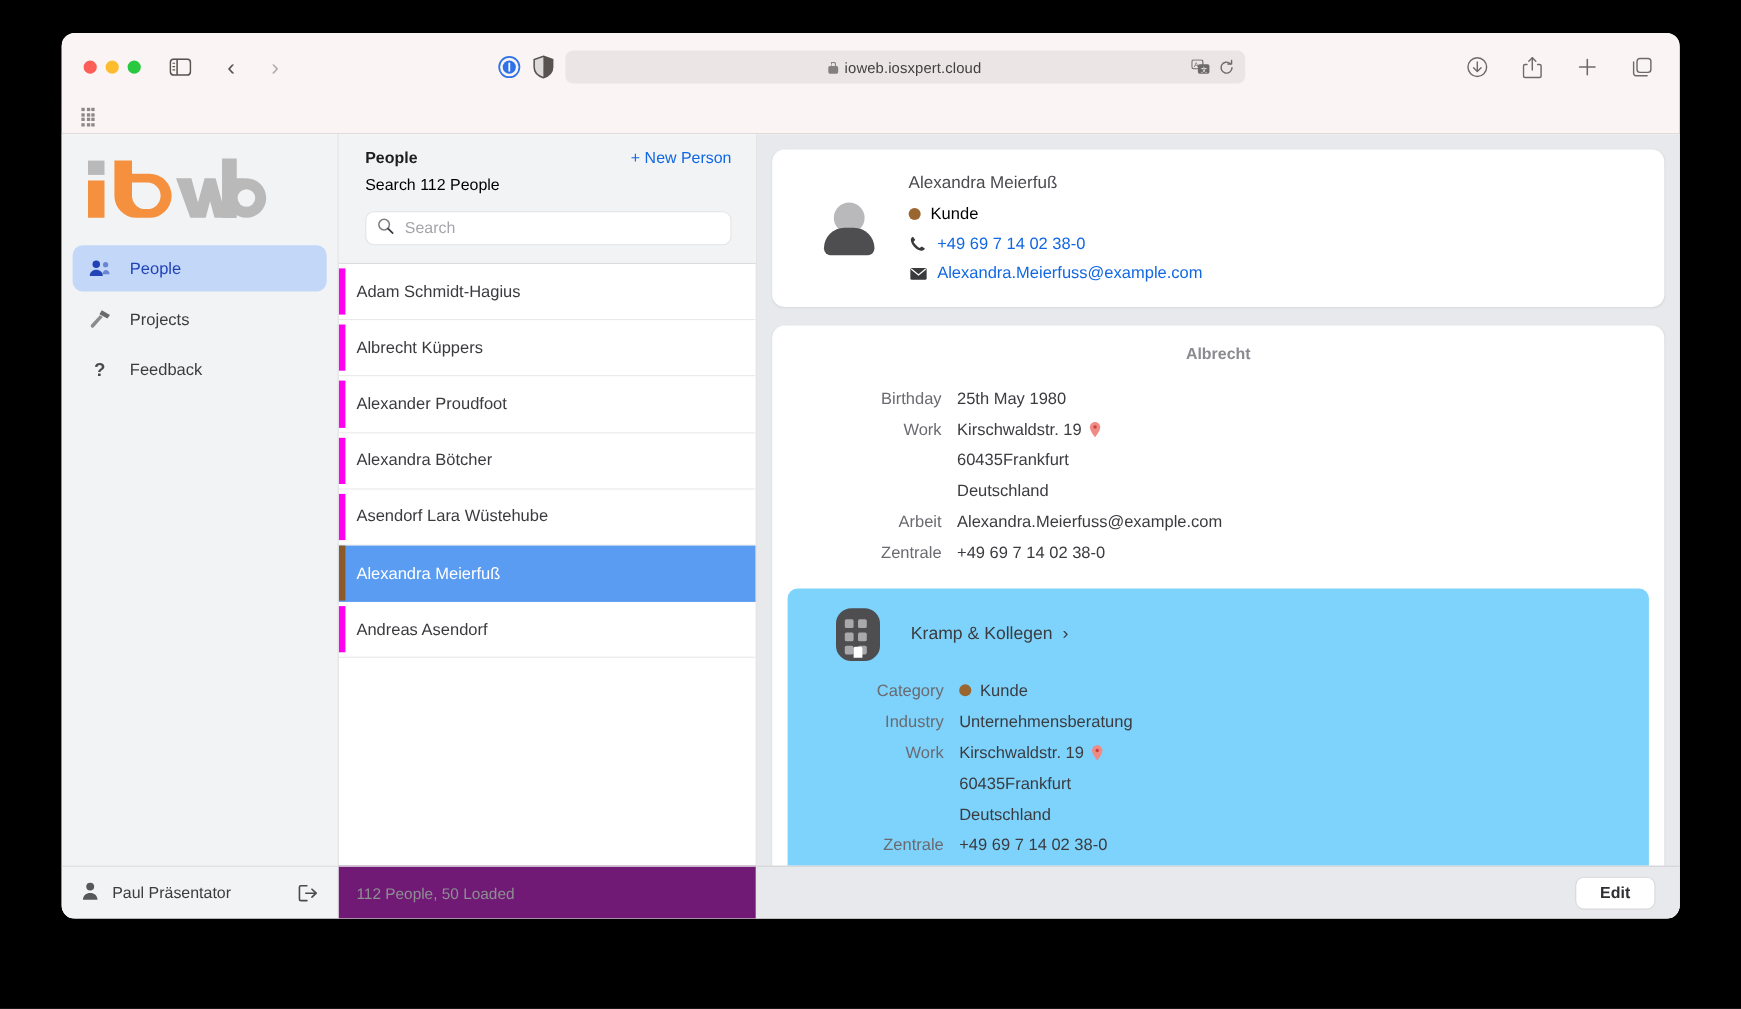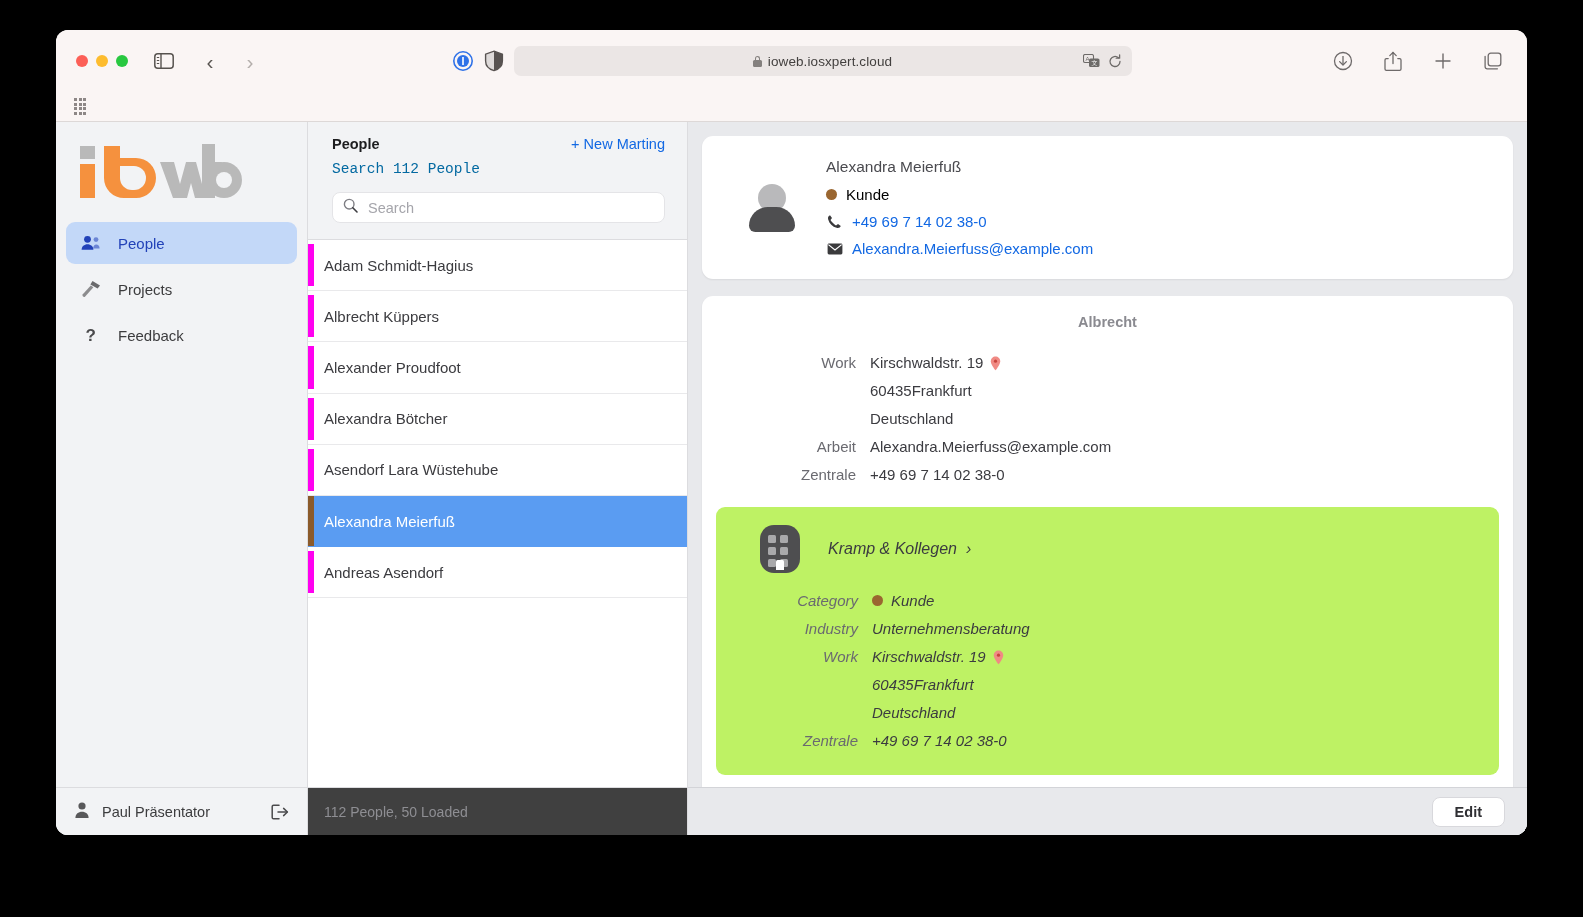--- a/index.html
+++ b/index.html
@@ -139,21 +139,21 @@
     background: #fff;
   }
   .list-head {
     background: #f2f3f5;
     padding: 14px 22px 16px 24px;
     border-bottom: 1px solid #dcdcdf;
   }
   .list-head-row { display: flex; align-items: baseline; justify-content: space-between; }
   .list-title { font-size: 14.5px; font-weight: bold; color: #1d1d1f; }
   .new-person { font-size: 14.5px; color: #1268e3; cursor: pointer; }
-  .list-sub { font-size: 14.5px; color: #0369a1; margin-top: 9px; font-family: Liberation Mono, monospace; }
+  .list-sub { font-size: 14.5px; color: #000000; margin-top: 9px; }
   .search-wrap {
     margin-top: 15px;
     height: 31px;
     background: #ffffff;
     border-radius: 8px;
     display: flex;
     align-items: center;
     gap: 10px;
     padding: 0 10px;
     border: 1px solid #e4e4e7;
@@ -175,21 +175,21 @@
     position: relative;
   }
   .person-bar { width: 6px; align-self: stretch; margin: 4px 0; flex-shrink: 0; }
   .person-name { padding-left: 10px; font-size: 15px; color: #3b3b3f; }
   .person-row.selected { background: #5a9cf2; border-bottom-color: #5a9cf2; }
   .person-row.selected .person-name { color: #fff; font-weight: 500; }
   .person-row.selected .person-bar { margin: 0; }
 
   .list-footer {
     height: 48px;
-    background: #404040;
+    background: #701a75;
     border-top: 1px solid #dcdcdf;
     display: flex;
     align-items: center;
     padding: 0 16px;
     font-size: 14px;
     color: #8e8e93;
   }
 
   
   .detail {
@@ -219,24 +219,23 @@
   .card.overview { margin-top: 17px; padding: 18px 26px 22px 26px; }
   .ov-title { text-align: center; font-size: 14.5px; font-weight: bold; color: #8a8a90; margin-bottom: 19px; }
   .fields { display: flex; flex-direction: column; gap: 0; }
   .field { display: flex; gap: 14px; font-size: 15px; line-height: 20px; padding: 4px 0; }
   .field .lbl { width: 128px; text-align: right; color: #6a6a70; flex-shrink: 0; }
   .field .val { color: #3b3b40; }
   .pin { display: inline-block; width: 11px; height: 15px; vertical-align: -3px; margin-left: 7px; }
 
   .company-block {
     margin: 18px -12px 0 -12px;
-    background: #bef264;
+    background: #7dd3fc;
     border-radius: 9px;
     padding: 18px 14px 20px 14px;
-    font-style: italic;
   }
   .company-head { display: flex; align-items: center; gap: 28px; margin-bottom: 14px; padding-left: 30px;}
   .bldg { width: 40px; height: 48px; background: #4e4e50; border-radius: 14px; position: relative; flex-shrink: 0;}
   .bldg .wins { position: absolute; top: 10px; left: 8px; display: grid; grid-template-columns: repeat(2, 8px); grid-template-rows: repeat(3, 8px); gap: 4px; }
   .bldg .wins i { background: #a9a9ab; display: block; width: 8px; height: 8px; border-radius: 1.5px; }
   .bldg .door { position: absolute; bottom: 3px; left: 16px; width: 8px; height: 10px; background: #fff; border-radius: 1.5px 1.5px 0 0; }
   .company-name { font-size: 16px; color: #3b3b40; display: flex; align-items: center; gap: 9px; }
   .company-chev { color: #3b3b40; font-size: 16px; }
 
   .detail-footer {
@@ -442,21 +441,21 @@
               <path d="M12.6 4.4 L16.4 8 L12.6 11.6" fill="none" stroke="#4a4a4c" stroke-width="1.5" stroke-linecap="round" stroke-linejoin="round"></path>
             </svg>
         </span>
       </div>
     </div>
 
     <div class="list-col">
       <div class="list-head">
         <div class="list-head-row">
           <span class="list-title">People</span>
-          <span class="new-person">+ New Marting</span>
+          <span class="new-person">+ New Person</span>
         </div>
         <div class="list-sub">Search 112 People</div>
         <div class="search-wrap">
           <span>
             <svg width="15" height="15" viewBox="0 0 15 15">
                 <circle cx="6.2" cy="6.2" r="4.8" fill="none" stroke="#7e7e84" stroke-width="1.4"></circle>
                 <line x1="9.8" y1="9.8" x2="14" y2="14" stroke="#3c3c40" stroke-width="1.6" stroke-linecap="round"></line>
               </svg>
           </span>
           <input type="text" placeholder="Search" style="">
@@ -525,20 +524,24 @@
                   </svg>
               </span>
               <span class="link">Alexandra.Meierfuss@example.com</span>
             </div>
           </div>
         </div>
 
         <div class="card overview">
           <div class="ov-title">Albrecht</div>
           <div class="fields" id="overview-fields">
+              <div class="field">
+                <span class="lbl">Birthday</span>
+                <span class="val"><span>25th May 1980</span></span>
+              </div>
               <div class="field">
                 <span class="lbl">Work</span>
                 <span class="val"><span>Kirschwaldstr. 19</span><span class="pin"><svg width="11" height="15" viewBox="0 0 11 15">
                       <path d="M5.5 0.6 C2.9 0.6 0.8 2.7 0.8 5.3 C0.8 8.8 5.5 14.4 5.5 14.4 S10.2 8.8 10.2 5.3 C10.2 2.7 8.1 0.6 5.5 0.6 Z" fill="#f08a84"></path>
                       <circle cx="5.5" cy="5.2" r="1.6" fill="#c7433c"></circle>
                     </svg></span></span>
               </div>
               <div class="field">
                 <span class="lbl"></span>
                 <span class="val"><span>60435Frankfurt</span></span>

